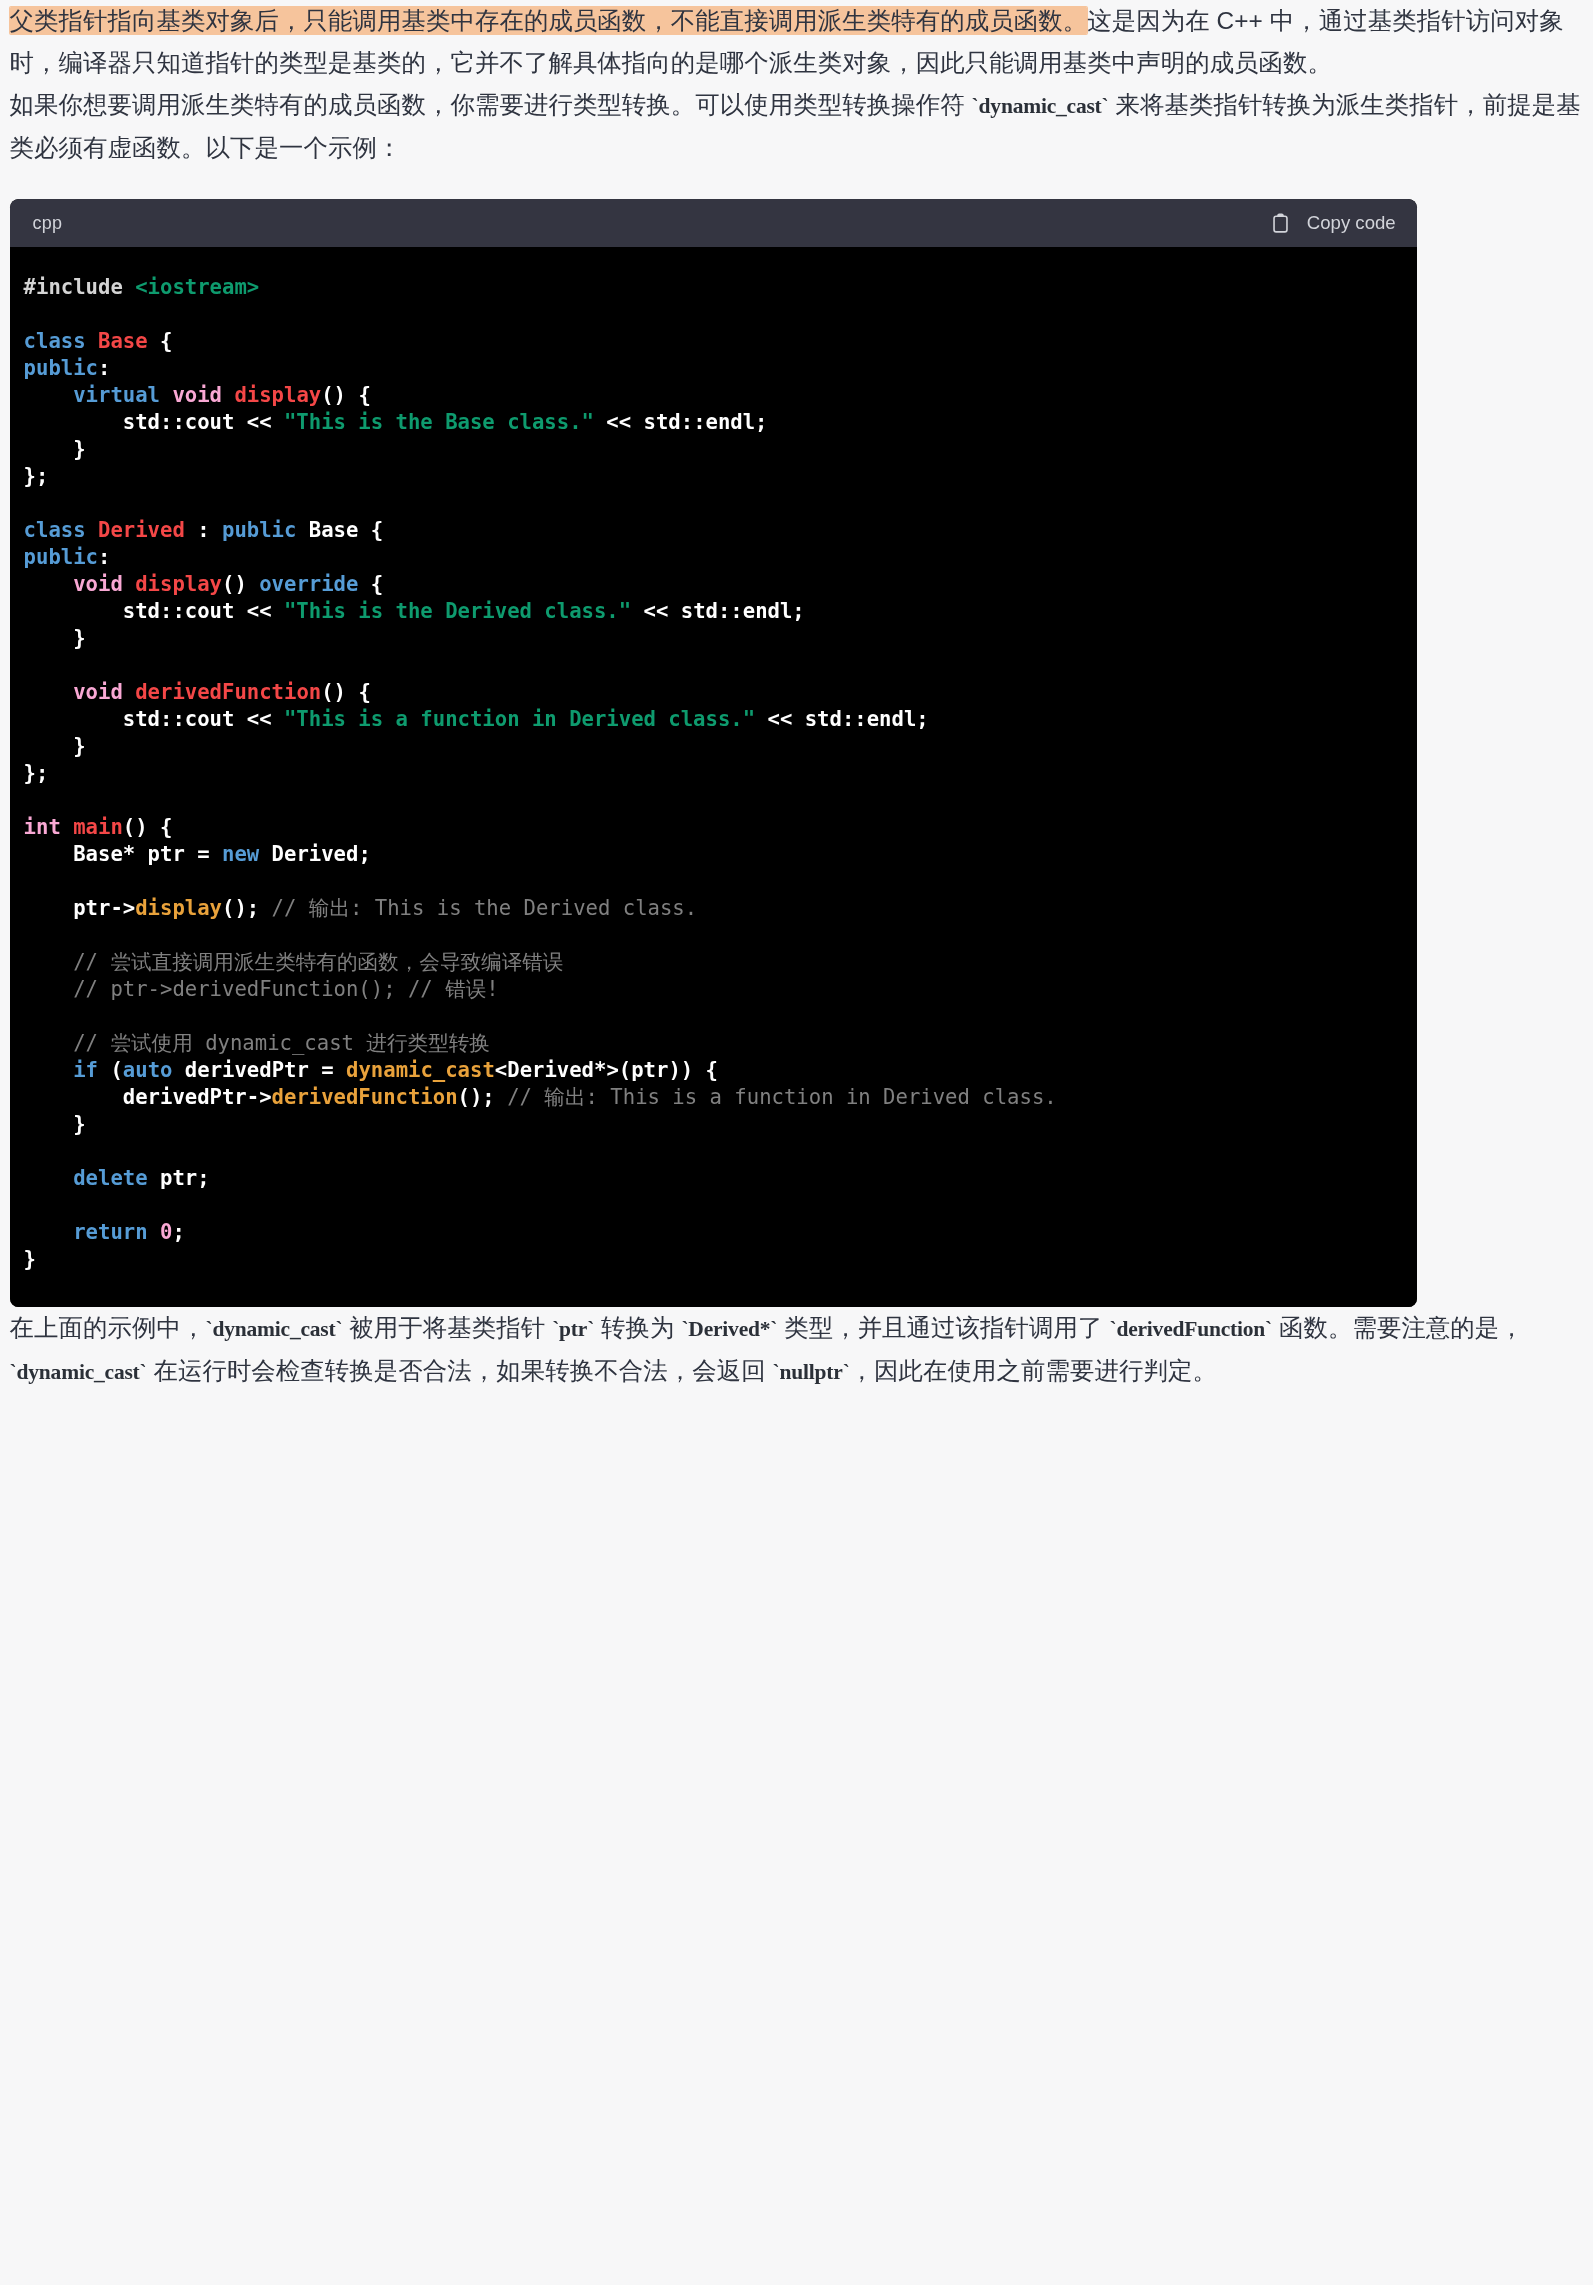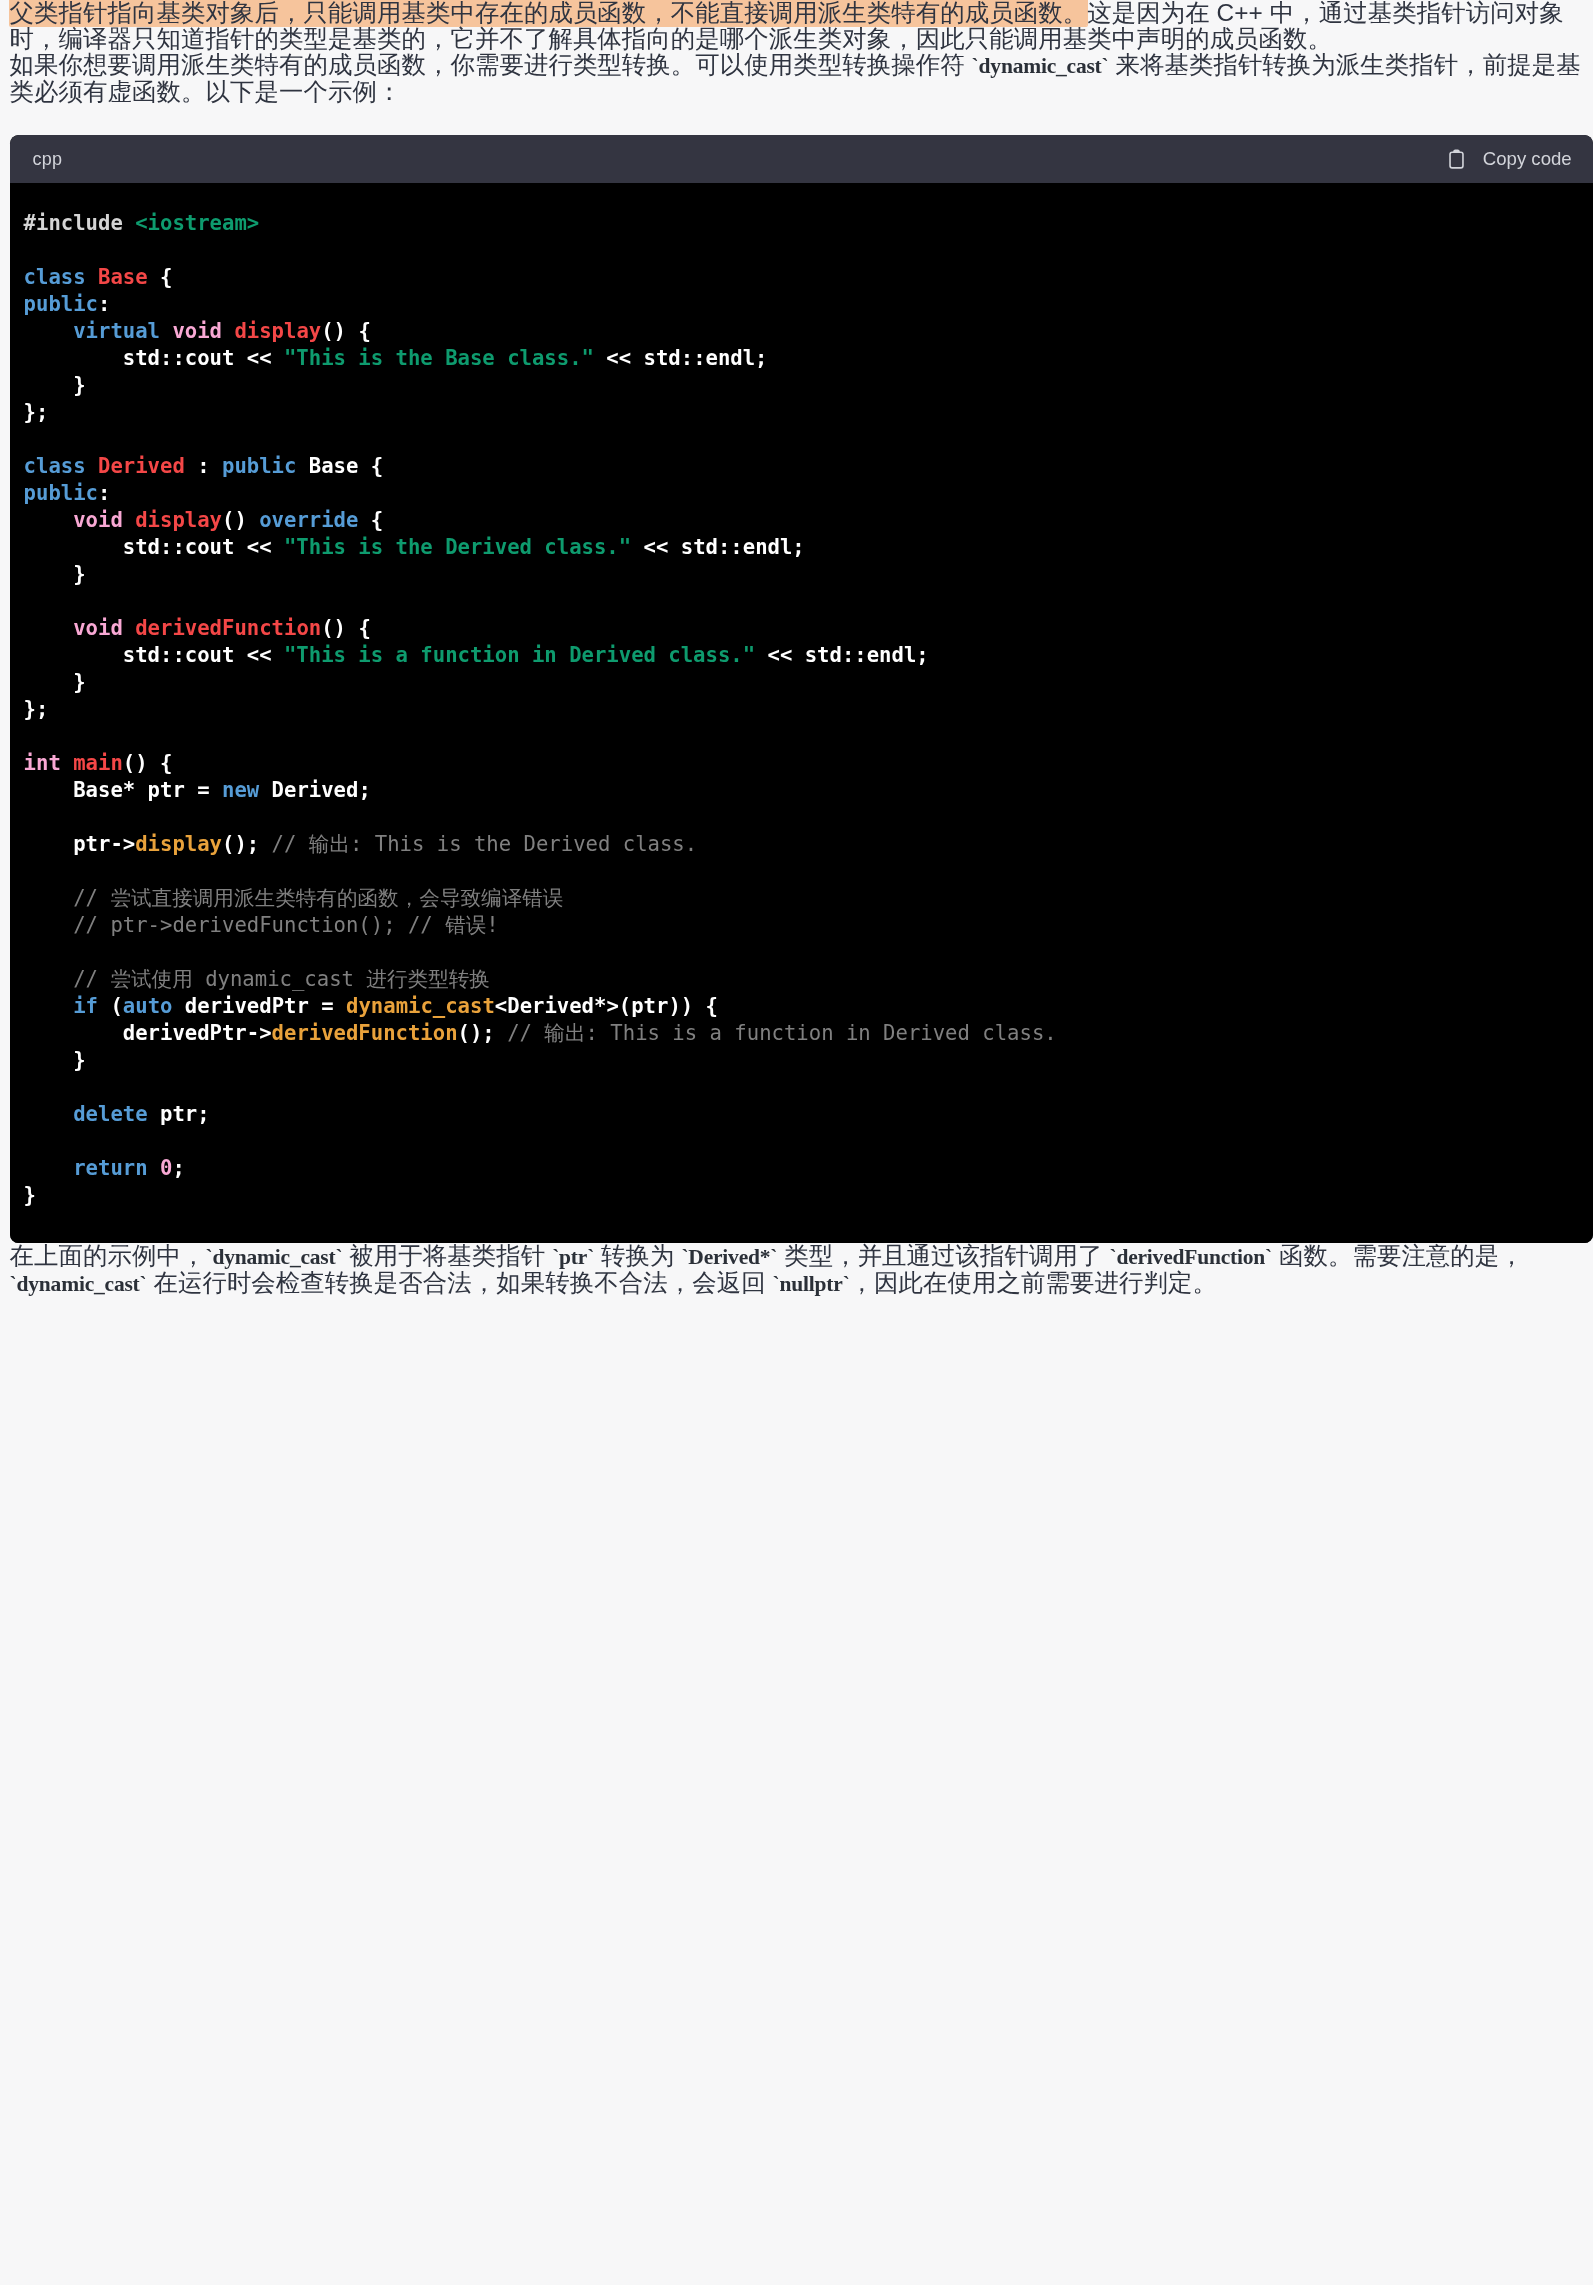--- a/index.html
+++ b/index.html
@@ -19,21 +19,21 @@
     width: 1593px;
     box-sizing: border-box;
     padding: 0;
   }
 
   
   p.prose {
     margin: 0;
     padding: 0 11.5px 0 9.6px;
     font-size: 24.4px;
-    line-height: 26px;
+    line-height: 42px;
     letter-spacing: 0.1px;
     color: #2F3440;
     text-align: left;
   }
   .p-gap-1 { margin-top: 7.6px; }
   .p-gap-2 { margin-top: 36px; }
   .p-gap-3 { margin-top: 38px; }
   .p-gap-4 { margin-top: 44px; }
 
   mark.hl {
@@ -49,21 +49,21 @@
     font-size: 21.5px;
     font-weight: bold;
     color: #2B3038;
     letter-spacing: -0.2px;
     white-space: nowrap;
   }
 
   
   .codeblock {
     margin: 30px 9.6px 0 9.6px;
-    width: 1583px;
+    width: 1407px;
     box-sizing: border-box;
     border-radius: 8.6px;
     overflow: hidden;
     background: #000000;
   }
   .code-header {
     background: #343541;
     height: 48px;
     display: flex;
     align-items: center;

